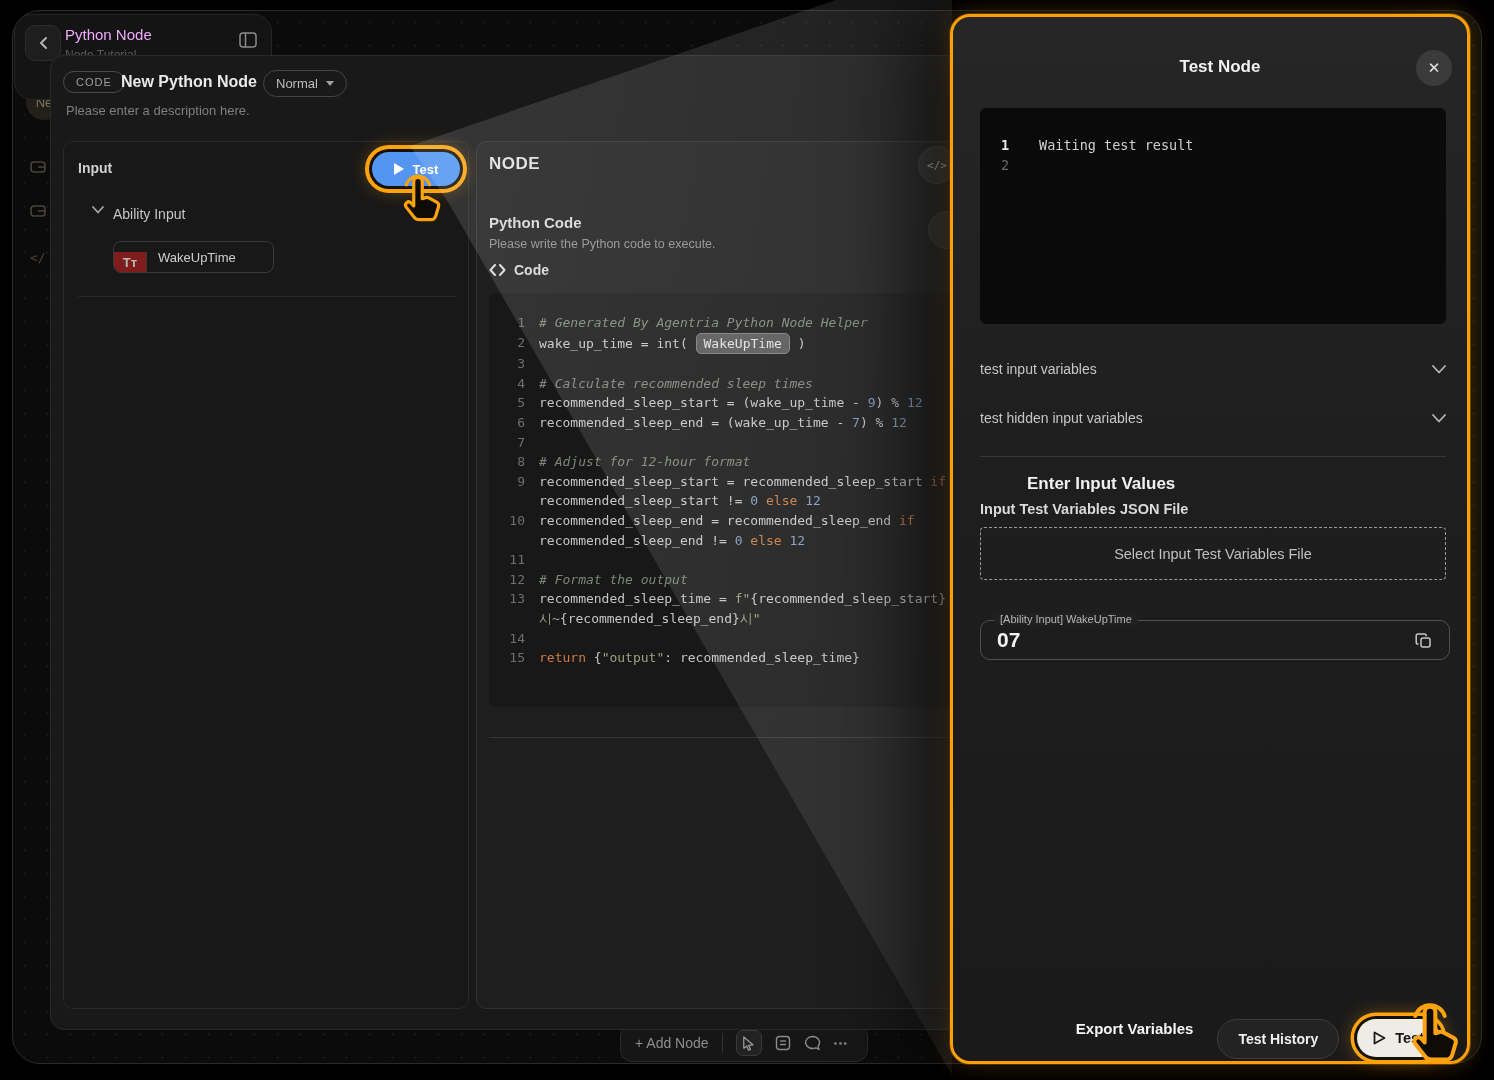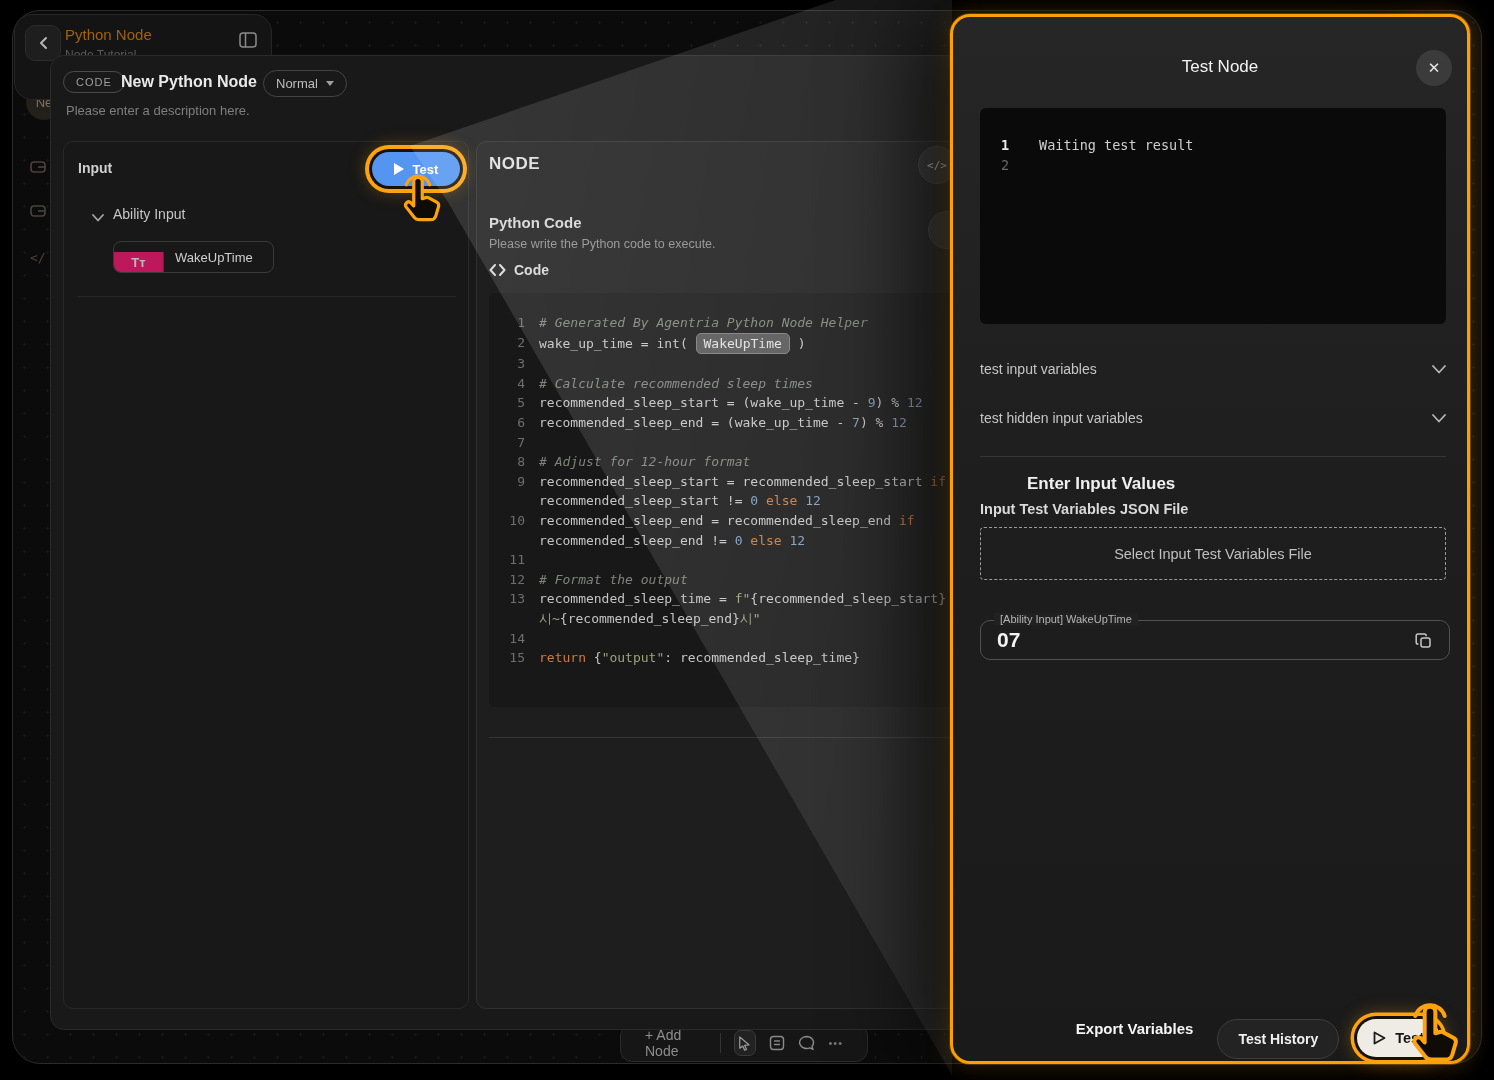--- a/index.html
+++ b/index.html
@@ -9,21 +9,21 @@
   
   .canvas{position:absolute;left:12px;top:10px;right:12px;bottom:16px;border:1px solid #2b2b2b;
           border-radius:28px;background:#0b0b0b;
           background-image:radial-gradient(circle,rgba(255,255,255,0.055) 1.1px,transparent 1.4px);
           background-size:23px 23px;}
   
   .crumb-card{position:absolute;left:14px;top:14px;width:258px;height:86px;background:#141414;
               border:1px solid #262626;border-radius:18px;z-index:5;}
   .back-btn{position:absolute;left:10px;top:10px;width:36px;height:36px;border-radius:10px;
             background:#1e1e1e;border:1px solid #2c2c2c;display:flex;align-items:center;justify-content:center;}
-  .crumb-title{position:absolute;left:50px;top:11px;font-size:15px;color:#a16207;}
+  .crumb-title{position:absolute;left:50px;top:11px;font-size:15px;color:#f0abfc;}
   .crumb-sub{position:absolute;left:50px;top:33px;font-size:12px;color:#5a5a5a;}
   .panel-toggle{position:absolute;right:14px;top:17px;}
   
   .rail-badge{position:absolute;left:26px;top:84px;width:36px;height:36px;border-radius:50%;
               background:#231f19;color:#7d7262;font-size:13px;display:flex;align-items:center;
               justify-content:center;z-index:4;}
   .rail-ic{position:absolute;left:30px;width:20px;height:20px;color:#4a433b;z-index:4;
            font-family:"DejaVu Sans Mono",monospace;font-size:13px;}
   
   .modal{position:absolute;left:50px;top:55px;width:1380px;height:975px;background:#191919;
@@ -37,25 +37,25 @@
          border-top:5.5px solid #a0a0a0;}
   .modal-desc{position:absolute;left:15px;top:47px;font-size:13px;color:#7f7f7f;}
   
   .input-panel{position:absolute;left:12px;top:85px;width:406px;height:868px;background:#181818;
                border:1px solid #292929;border-radius:10px;}
   .input-title{position:absolute;left:14px;top:18px;font-size:14px;font-weight:600;color:#cfcfcf;}
   .btn-blue{position:absolute;left:308px;top:10px;width:88px;height:34px;border-radius:17px;
             background:#5395F0;color:#fff;font-size:13px;font-weight:600;display:flex;align-items:center;
             justify-content:center;gap:9px;border:none;
             box-shadow:0 0 0 3px #161208,0 0 0 7px #FDA30F,0 0 18px 5px rgba(253,163,15,.35);}
-  .collapse-row{position:absolute;left:28px;top:64px;display:flex;align-items:flex-end;gap:9px;
+  .collapse-row{position:absolute;left:28px;top:64px;display:flex;align-items:flex-start;gap:9px;
                 font-size:14px;color:#c6c6c6;}
   .var-field{position:absolute;left:49px;top:99px;width:161px;height:32px;display:flex;
              border:1px solid #3a3a3a;border-radius:8px;overflow:hidden;}
-  .var-type{width:50px;background:#be185d;border-right:1px solid #3a3a3a;color:#b9b9b9;
+  .var-type{width:33px;background:#7f1d1d;border-right:1px solid #3a3a3a;color:#b9b9b9;
             display:flex;align-items:center;justify-content:center;font-size:13px;font-weight:600;margin-top:10px;}
   .var-name{flex:1;display:flex;align-items:center;padding-left:11px;font-size:13px;color:#cfcfcf;}
   .input-divider{position:absolute;left:14px;top:154px;width:378px;height:1px;background:#282828;}
   
   .node-panel{position:absolute;left:425px;top:85px;width:948px;height:868px;background:#1e1e1e;
               border:1px solid #303030;border-radius:10px;}
   .node-title{position:absolute;left:12px;top:12px;font-size:17px;font-weight:700;letter-spacing:.5px;color:#dedede;}
   .circle-ic{position:absolute;width:38px;height:38px;border-radius:50%;background:#2e2e2e;
              border:1px solid #3e3e3e;display:flex;align-items:center;justify-content:center;
              font-family:"DejaVu Sans Mono",monospace;font-size:11px;color:#c7c7c7;}
@@ -77,21 +77,21 @@
   
   .beam{position:absolute;inset:0;z-index:30;pointer-events:none;
         background:linear-gradient(100deg,rgba(255,255,255,0.16),rgba(255,255,255,0.07) 70%);
         clip-path:polygon(410px 146px,952px -40px,952px 1075px,448px 202px);}
   
   .test-panel{position:absolute;left:950px;top:14px;width:520px;height:1050px;z-index:40;
               background:linear-gradient(180deg,#262626,#1e1e1e 45%,#1a1a1a);
               border:3px solid #FD9E02;border-radius:20px;
               box-shadow:-40px 0 80px rgba(0,0,0,.6),0 0 0 1px rgba(255,158,2,.35),0 0 24px rgba(253,158,2,.3);}
   .tp-title{position:absolute;left:0;right:0;top:40px;text-align:center;font-size:17px;
-            font-weight:400;color:#f2f2f2;padding-left:20px;}
+            font-weight:700;color:#f2f2f2;padding-left:20px;}
   .tp-close{position:absolute;left:463px;top:33px;width:36px;height:36px;border-radius:50%;
             background:#3b3b3b;color:#e8e8e8;font-size:15px;display:flex;align-items:center;
             justify-content:center;border:none;}
   .console{position:absolute;left:27px;top:91px;width:466px;height:216px;background:#0a0a0a;
            border-radius:6px;padding:27px 0 0 21px;font-family:"DejaVu Sans Mono",monospace;
            font-size:13.5px;line-height:20px;overflow:hidden;}
   .krow{display:flex;white-space:pre;}
   .kln{width:16px;flex:none;color:#666;} .kln.lit{color:#eaeaea;font-weight:700;}
   .ktx{margin-left:22px;color:#cfcfcf;}
   .tp-row{position:absolute;left:27px;width:466px;height:38px;display:flex;align-items:center;
@@ -114,21 +114,21 @@
             font-family:"Liberation Sans",sans-serif;}
   .btn-hist{height:40px;padding:0 20px;border-radius:20px;background:#232323;border:1px solid #3d3d3d;
             color:#f0f0f0;font-size:14px;font-weight:600;font-family:"Liberation Sans",sans-serif;}
   .btn-white{height:38px;padding:0 16px;border-radius:19px;background:#efece6;border:none;color:#161616;
              font-size:14.5px;font-weight:600;display:flex;align-items:center;gap:9px;
              font-family:"Liberation Sans",sans-serif;
              box-shadow:0 0 0 3px #161208,0 0 0 6.5px #FDA30F,0 0 18px 5px rgba(253,163,15,.35);}
   
   .toolbar{position:absolute;left:620px;top:1024px;width:248px;height:38px;background:#161616;
            border:1px solid #2b2b2b;border-radius:12px;display:flex;align-items:center;
-           gap:13px;padding:0 24px;z-index:6;}
+           gap:13px;padding:0 14px;z-index:6;}
   .tb-add{font-size:14px;color:#8e8e8e;}
   .tb-sep{width:1px;height:20px;background:#333;}
   .tb-tool{width:26px;height:26px;border:1px solid #3a3a3a;border-radius:7px;background:#222;
            display:flex;align-items:center;justify-content:center;}
   .tb-ic{display:flex;align-items:center;justify-content:center;color:#8a8a8a;}
   .tb-more{color:#777;font-size:11px;letter-spacing:1px;}
   
   .hand{position:absolute;z-index:50;pointer-events:none;}
   svg{display:block;}
 </style>

